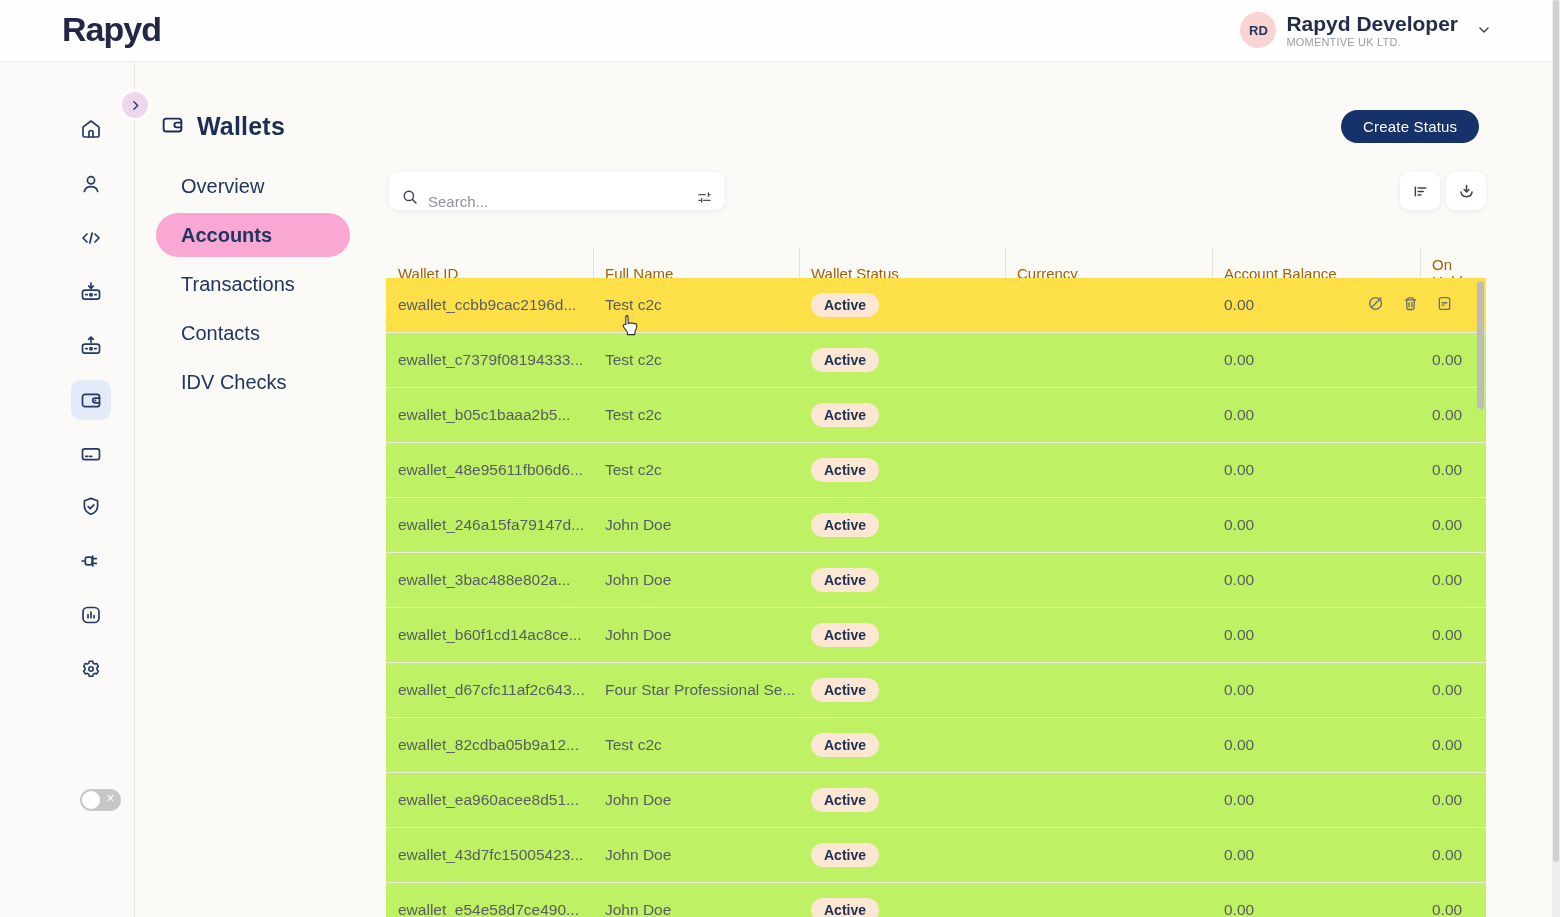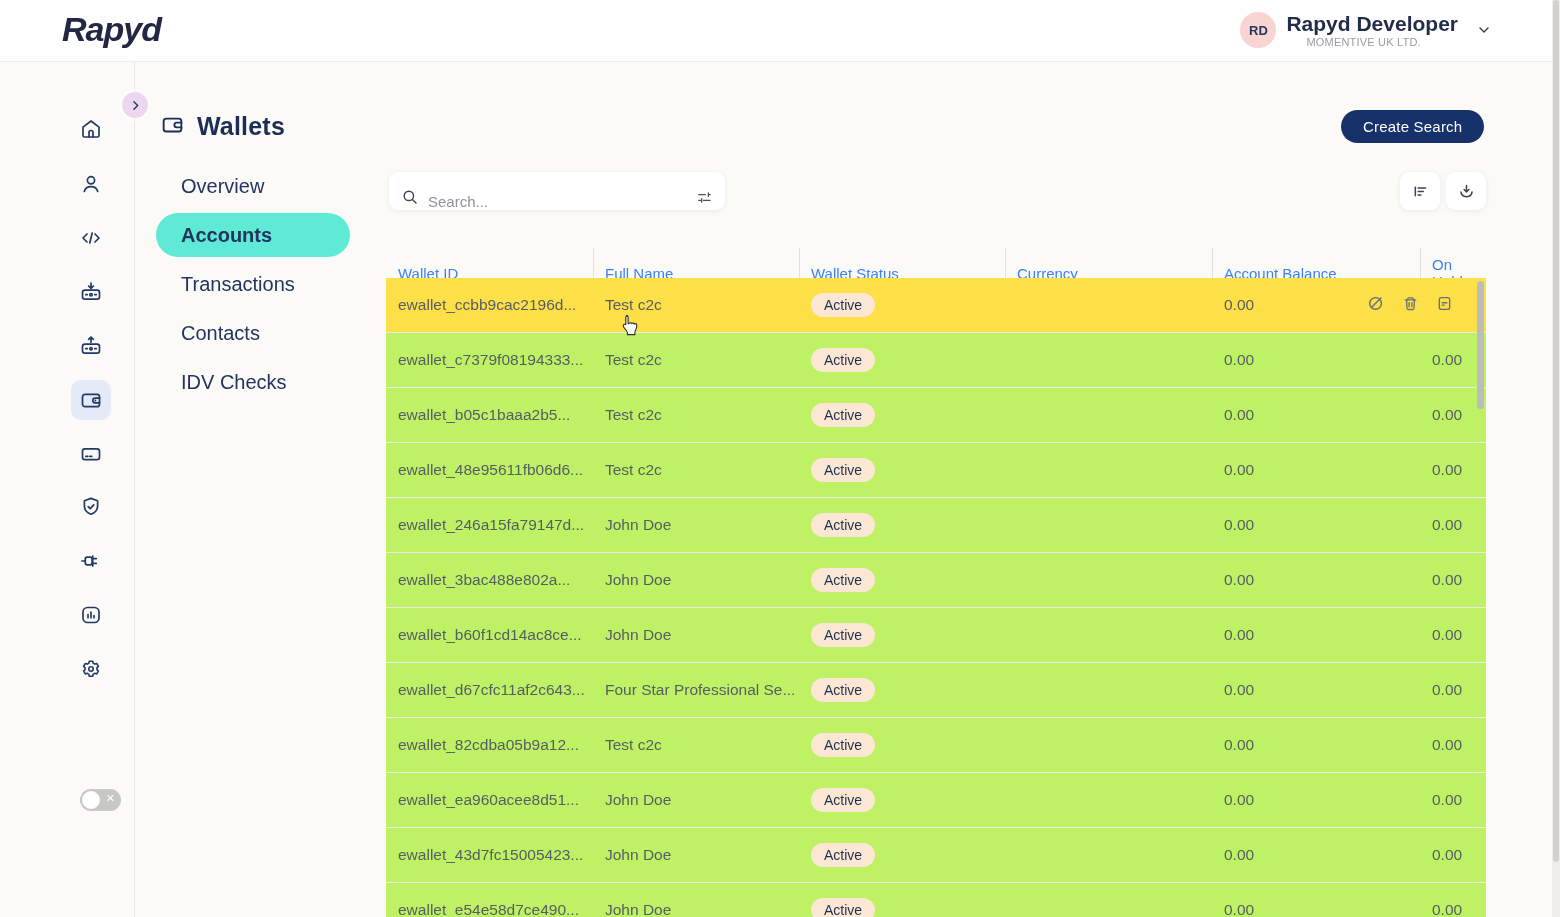--- a/index.html
+++ b/index.html
@@ -5,28 +5,28 @@
   * { margin:0; padding:0; box-sizing:border-box; }
   html,body { width:1560px; height:917px; overflow:hidden; }
   body {
     font-family:"Liberation Sans","DejaVu Sans",sans-serif;
     background:#fbfaf7; color:#22355e; position:relative;
   }
   
   .topbar { position:absolute; left:0; top:0; width:1560px; height:62px;
     background:#fffefe; border-bottom:1px solid #efeeec; z-index:5; }
   .logo { position:absolute; left:62px; top:10px; font-size:34px; font-weight:800;
-    font-style:italic; letter-spacing:-1px; color:#232744; }
+    letter-spacing:-1px; color:#232744; }
   .usermenu { position:absolute; right:68px; top:12px; display:flex; align-items:center; gap:10px; cursor:pointer; }
   .avatar { width:36px; height:36px; border-radius:50%; background:#f8d5d2;
     display:flex; align-items:center; justify-content:center;
     font-size:13px; font-weight:700; color:#27355c; }
   .user-texts { display:flex; flex-direction:column; line-height:1.15; }
   .user-name { font-size:21px; font-weight:700; color:#222d49; }
-  .user-company { font-size:11px; color:#9b9ca2; letter-spacing:.2px;margin-left:20px; }
+  .user-company { font-size:11px; color:#9b9ca2; letter-spacing:.2px; }
   .chev-down { margin-left:8px; color:#3a3f4c; display:flex; }
 
   
   .iconbar { position:absolute; left:0; top:62px; width:135px; height:855px;
     border-right:1px solid #e8e7e4; background:#fbfaf8; }
   .sbi { position:absolute; left:71px; width:40px; height:40px; border-radius:10px;
     display:flex; align-items:center; justify-content:center; cursor:pointer; }
   .sbi.active { background:#e4eaf8; }
   .sbi svg { stroke:#223a66; }
   .collapse-btn { position:absolute; left:122px; top:92px; width:26px; height:26px;
@@ -39,21 +39,21 @@
     border-radius:50%; background:#fff; }
   .env-x { position:absolute; right:6px; top:3px; color:#fff; font-size:11px; font-weight:700; }
 
   
   .subnav { position:absolute; left:135px; top:62px; width:251px; height:855px; }
   .page-title-wrap { position:absolute; left:25px; top:50px; display:flex; align-items:center; gap:12px;text-align:right; }
   .page-title { font-size:25px; font-weight:700; color:#1d2e55; letter-spacing:.2px; }
   .nav-list { position:absolute; left:0; top:97px; width:100%; }
   .nav-item { height:44px; width:194px; margin:5px 0 5px 21px; display:flex; align-items:center;
     padding-left:25px; border-radius:22px; font-size:20px; color:#22355e; cursor:pointer; }
-  .nav-item.active { background:#5eead4; font-weight:700; }
+  .nav-item.active { background:#f9a8d4; font-weight:700; }
 
   
   .create-btn { position:absolute; left:1341px; top:110px; height:33px; padding:0 22px;
     background:#17316b; color:#fdfdfd; border:none; border-radius:17px;
     font-size:15px; font-family:inherit; cursor:pointer; letter-spacing:.2px; }
   .searchbar { position:absolute; left:389px; top:172px; width:336px; height:38px;
     background:#fff; border-radius:9px; box-shadow:0 1px 5px rgba(40,40,70,.08);
     display:flex; align-items:flex-end; padding:0 12px; gap:9px; }
   .searchbar input { border:none; outline:none; flex:1; font-size:15px;
     font-family:inherit; color:#444; background:transparent; }
@@ -61,33 +61,33 @@
   .iconbtn { position:absolute; top:172px; width:40px; height:38px; background:#fff;
     border:none; border-radius:9px; box-shadow:0 1px 5px rgba(40,40,70,.08);
     display:flex; align-items:center; justify-content:center; cursor:pointer; }
   .iconbtn.sort { left:1400px; }
   .iconbtn.download { left:1446px; }
 
   
   .table { position:absolute; left:386px; top:232px; width:1100px;
     --cols:207px 206px 206px 207px 208px 1fr; }
   .thead { display:grid; grid-template-columns:var(--cols); height:46px; align-items:center; }
-  .th { font-size:15px; color:#3b82f6; padding-left:12px; position:relative; height:100%;
+  .th { font-size:15px; color:#a16207; padding-left:12px; position:relative; height:100%;
     display:flex; align-items:center;margin-top:24px; }
   .th + .th::before { content:""; position:absolute; left:0; top:4px; bottom:8px;
     width:1px; background:#e2e1df; }
   .tbody { background:#fff; }
   .trow { display:grid; grid-template-columns:var(--cols); align-items:center;
     height:55px; background:#bef264; border-bottom:1px solid #ecebe8;
     position:relative; cursor:pointer; }
   .trow.hovered { background:#fde047; }
   .td { font-size:15.5px; color:#585d65; padding-left:12px; white-space:nowrap;
     overflow:hidden; }
   .badge { display:inline-block; background:#fbe7d3; color:#1e3050; font-size:14px;
-    font-weight:400; padding:4px 13px; border-radius:13px; }
+    font-weight:700; padding:4px 13px; border-radius:13px; }
   .row-actions { display:none; position:absolute; right:32px; top:0; height:100%;
     align-items:center; gap:15px; }
   .trow.hovered .row-actions { display:flex; }
   .row-actions svg { stroke:#6b7077; cursor:pointer; }
 
   
   .inner-scroll { position:absolute; left:1477px; top:281px; width:7px; height:128px;
     border-radius:4px; background:#bcbcba; z-index:4; }
   .page-scroll { position:absolute; right:0; top:0; width:8px; height:917px;
     background:#efeeec; z-index:9; }
@@ -213,21 +213,21 @@
   </div>
   <div class="nav-list">
     <div class="nav-item">Overview</div>
     <div class="nav-item active">Accounts</div>
     <div class="nav-item">Transactions</div>
     <div class="nav-item">Contacts</div>
     <div class="nav-item">IDV Checks</div>
   </div>
 </div>
 
-<button class="create-btn">Create Search</button>
+<button class="create-btn">Create Status</button>
 
 <div class="searchbar">
   <span>
     <svg width="18" height="18" viewBox="0 0 24 24" fill="none" stroke="#3c4250" stroke-width="1.9" stroke-linecap="round">
         <circle cx="10.5" cy="10.5" r="6.2"></circle>
         <line x1="15.2" y1="15.2" x2="20" y2="20"></line>
       </svg>
   </span>
   <input type="text" placeholder="Search..." style="">
   <span>

